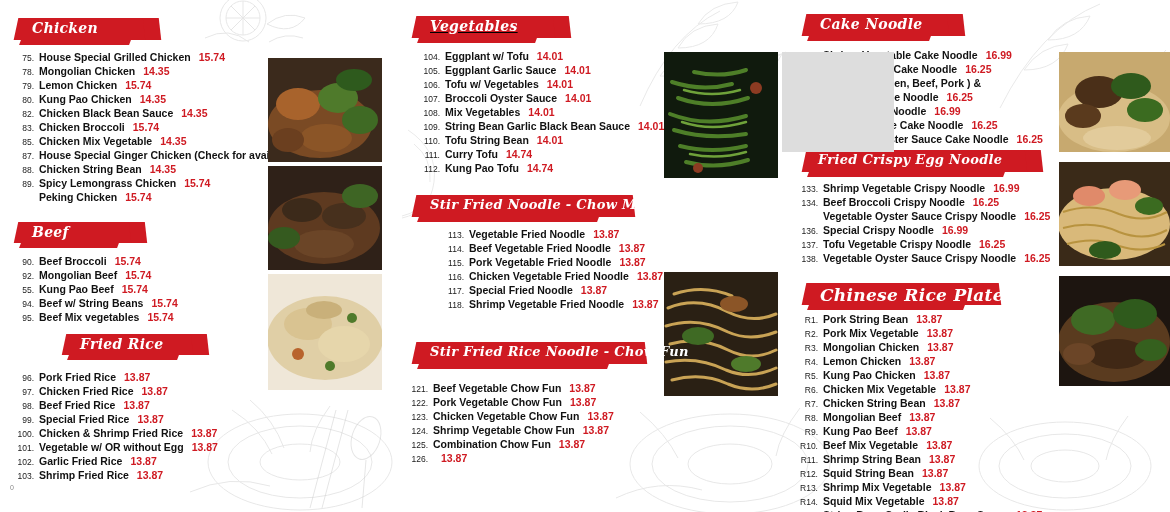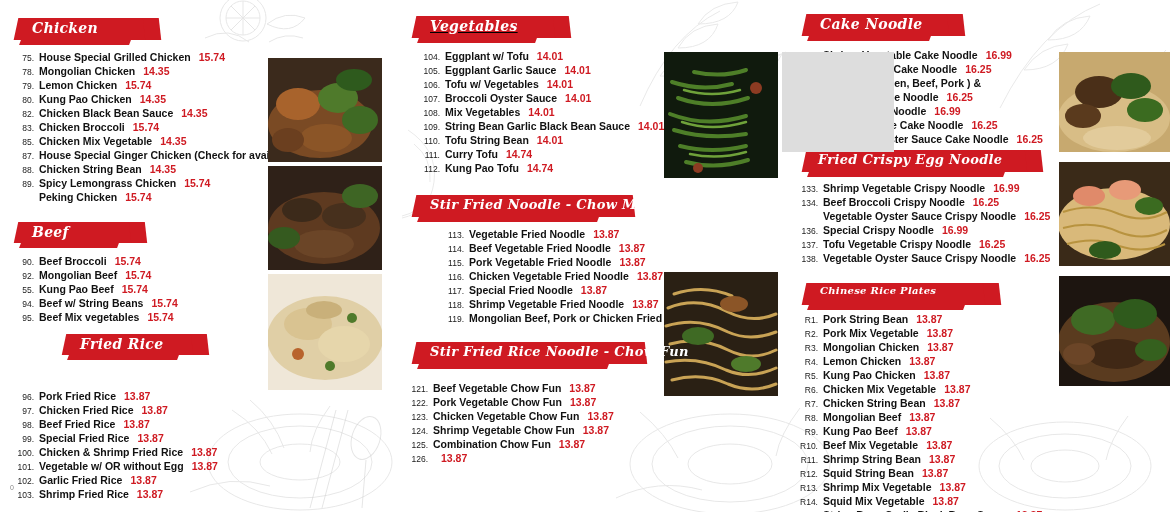--- a/index.html
+++ b/index.html
@@ -247,21 +247,21 @@
           <span class="price">15.74</span>
         </li>
       </ul>
 
     <div class="ribbon" style="position:absolute;left:16px;top:332px;margin-left:48px;">
       <div class="bar" style="width:134px;height:21px;top:2px;"></div>
       <div class="tail" style="left:4px;top:23px;width:110px;height:5px;"></div>
       <div class="txt" style="padding:4px 16px;font-size:14px;">Fried Rice</div>
     </div>
 
-    <ul class="menu-list" style="position:absolute;left:14px;top:371px;width:250px;margin-top:19px;">
+    <ul class="menu-list" style="position:absolute;left:14px;top:371px;width:250px;">
         <li class="row">
           <span class="num">96.</span>
           <span class="name">Pork Fried Rice</span>
           <span class="price">13.87</span>
         </li>
         <li class="row">
           <span class="num">97.</span>
           <span class="name">Chicken Fried Rice</span>
           <span class="price">13.87</span>
         </li>
@@ -422,25 +422,20 @@
           <span class="price">13.87</span>
         </li>
         <li class="row">
           <span class="num">117.</span>
           <span class="name">Special Fried Noodle</span>
           <span class="price">13.87</span>
         </li>
         <li class="row">
           <span class="num">118.</span>
           <span class="name">Shrimp Vegetable Fried Noodle</span>
-          <span class="price">13.87</span>
-        </li>
-        <li class="row">
-          <span class="num">119.</span>
-          <span class="name">Mongolian Beef, Pork or Chicken Fried Noodle</span>
           <span class="price">13.87</span>
         </li>
       </ul>
 
     <div class="ribbon" style="position:absolute;left:22px;top:340px;">
       <div class="bar" style="width:222px;height:22px;top:2px;"></div>
       <div class="tail" style="left:4px;top:24px;width:190px;height:5px;"></div>
       <div class="txt" style="padding:4px 16px;font-size:13px;">Stir Fried Rice Noodle - Chow Fun</div>
     </div>
 
@@ -595,21 +590,21 @@
         <li class="row">
           <span class="num">138.</span>
           <span class="name">Vegetable Oyster Sauce Crispy Noodle</span>
           <span class="price">16.25</span>
         </li>
       </ul>
 
     <div class="ribbon" style="position:absolute;left:22px;top:281px;">
       <div class="bar" style="width:186px;height:22px;top:2px;"></div>
       <div class="tail" style="left:4px;top:24px;width:156px;height:5px;"></div>
-      <div class="txt" style="padding:4px 16px;font-size:10px;">Chinese Rice Plates</div>
+      <div class="txt" style="padding:4px 16px;font-size:17px;">Chinese Rice Plates</div>
     </div>
 
     <ul class="menu-list" style="position:absolute;left:16px;top:313px;width:290px;">
         <li class="row">
           <span class="num">R1.</span>
           <span class="name">Pork String Bean</span>
           <span class="price">13.87</span>
         </li>
         <li class="row">
           <span class="num">R2.</span>

